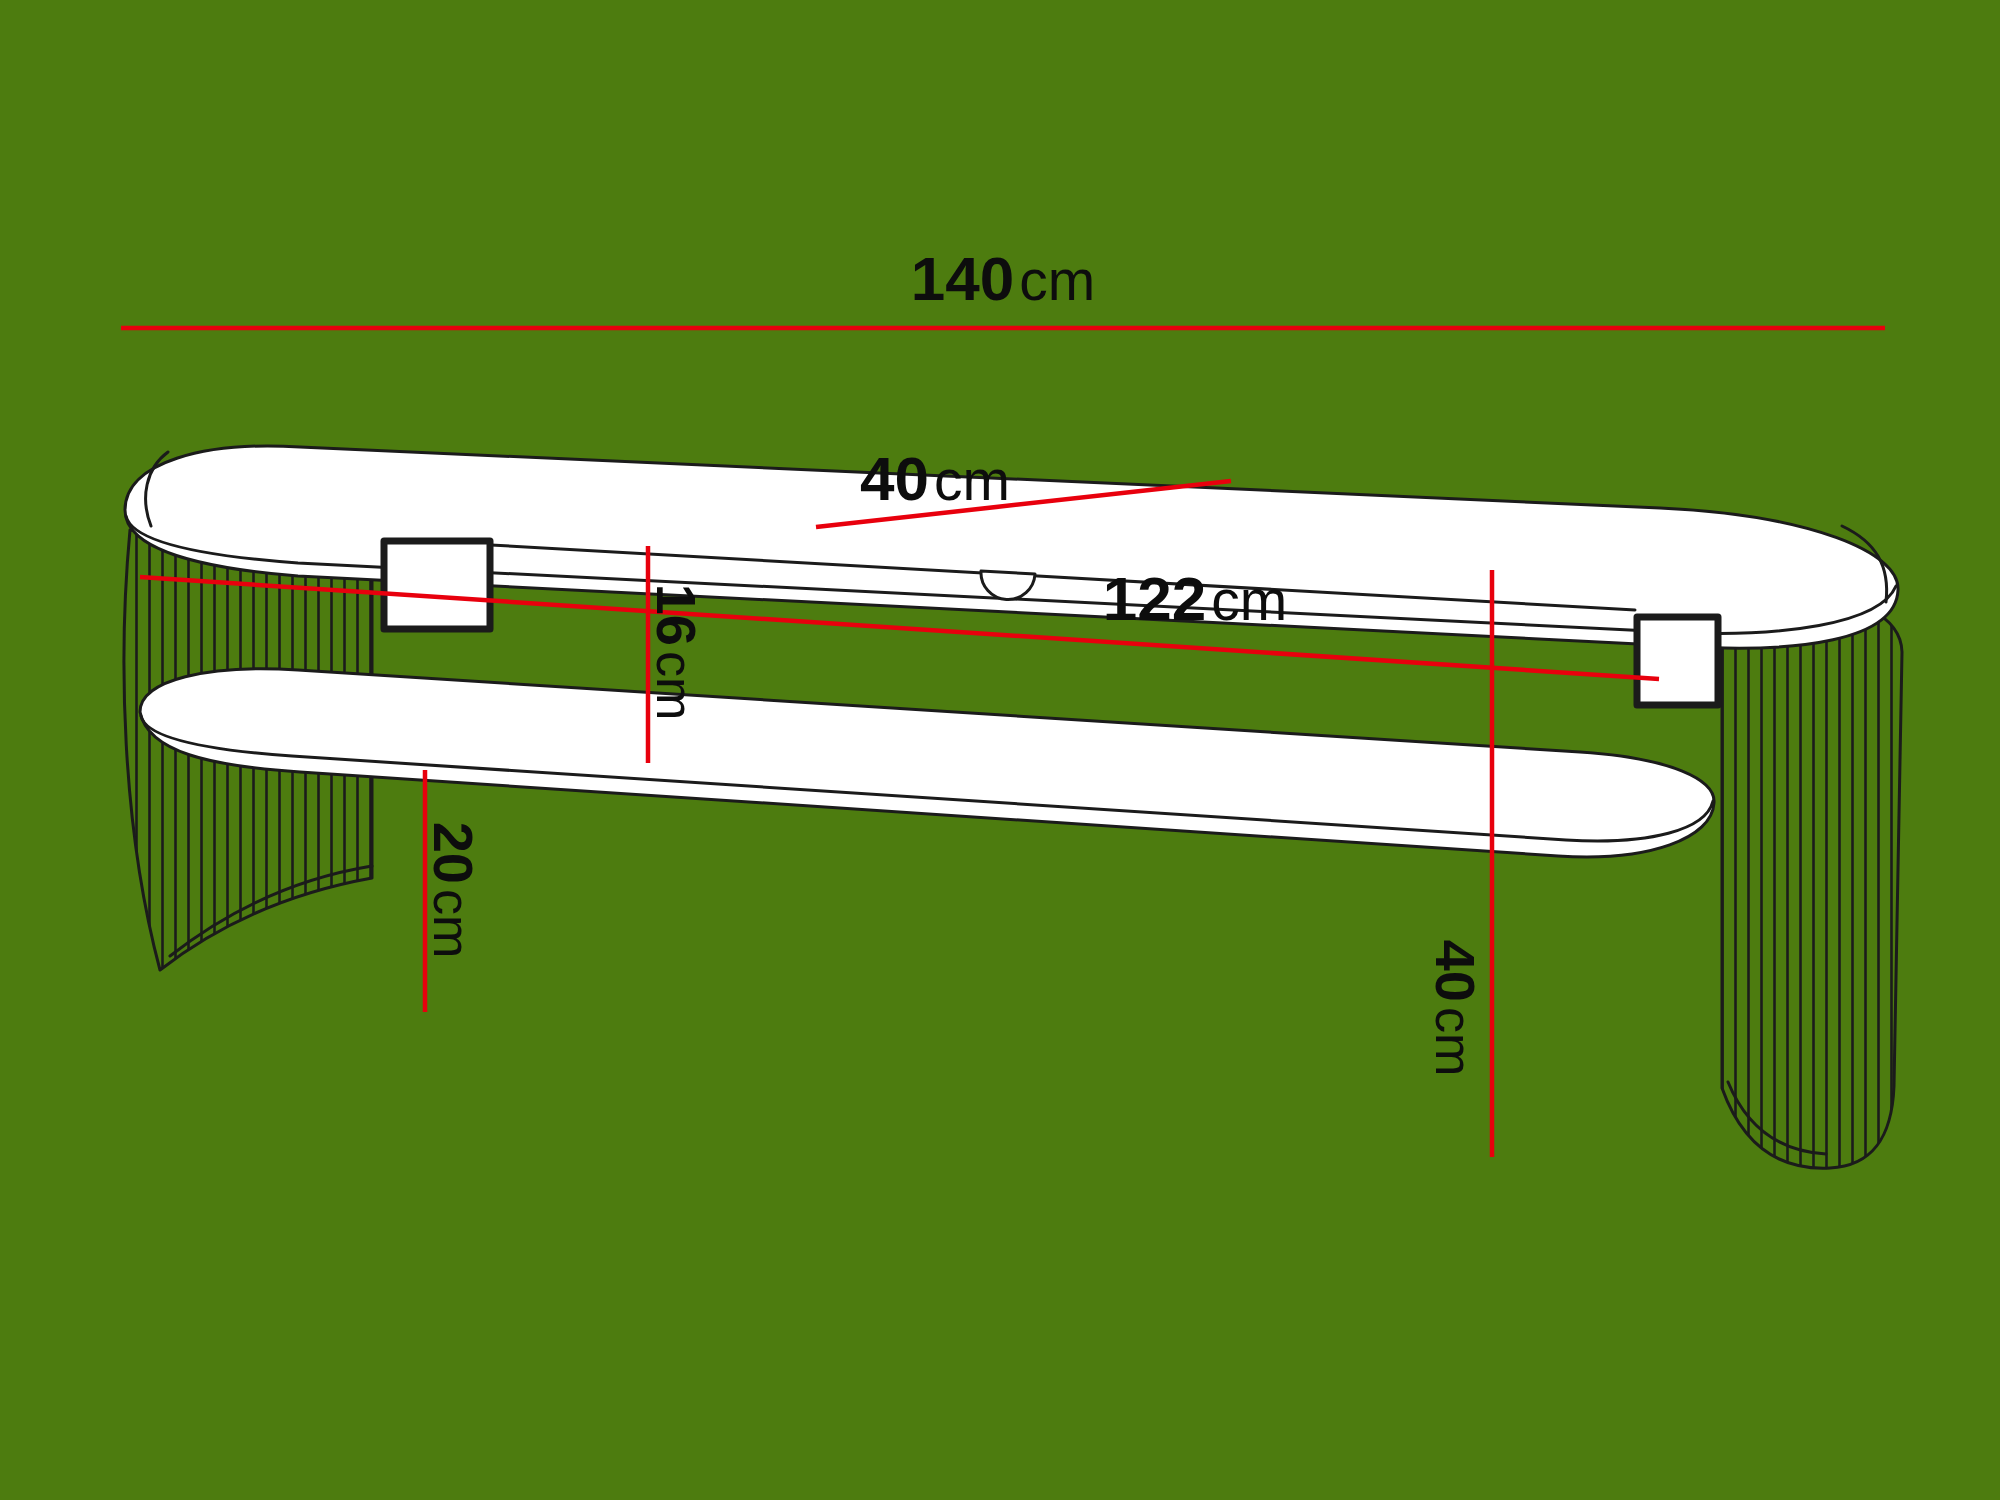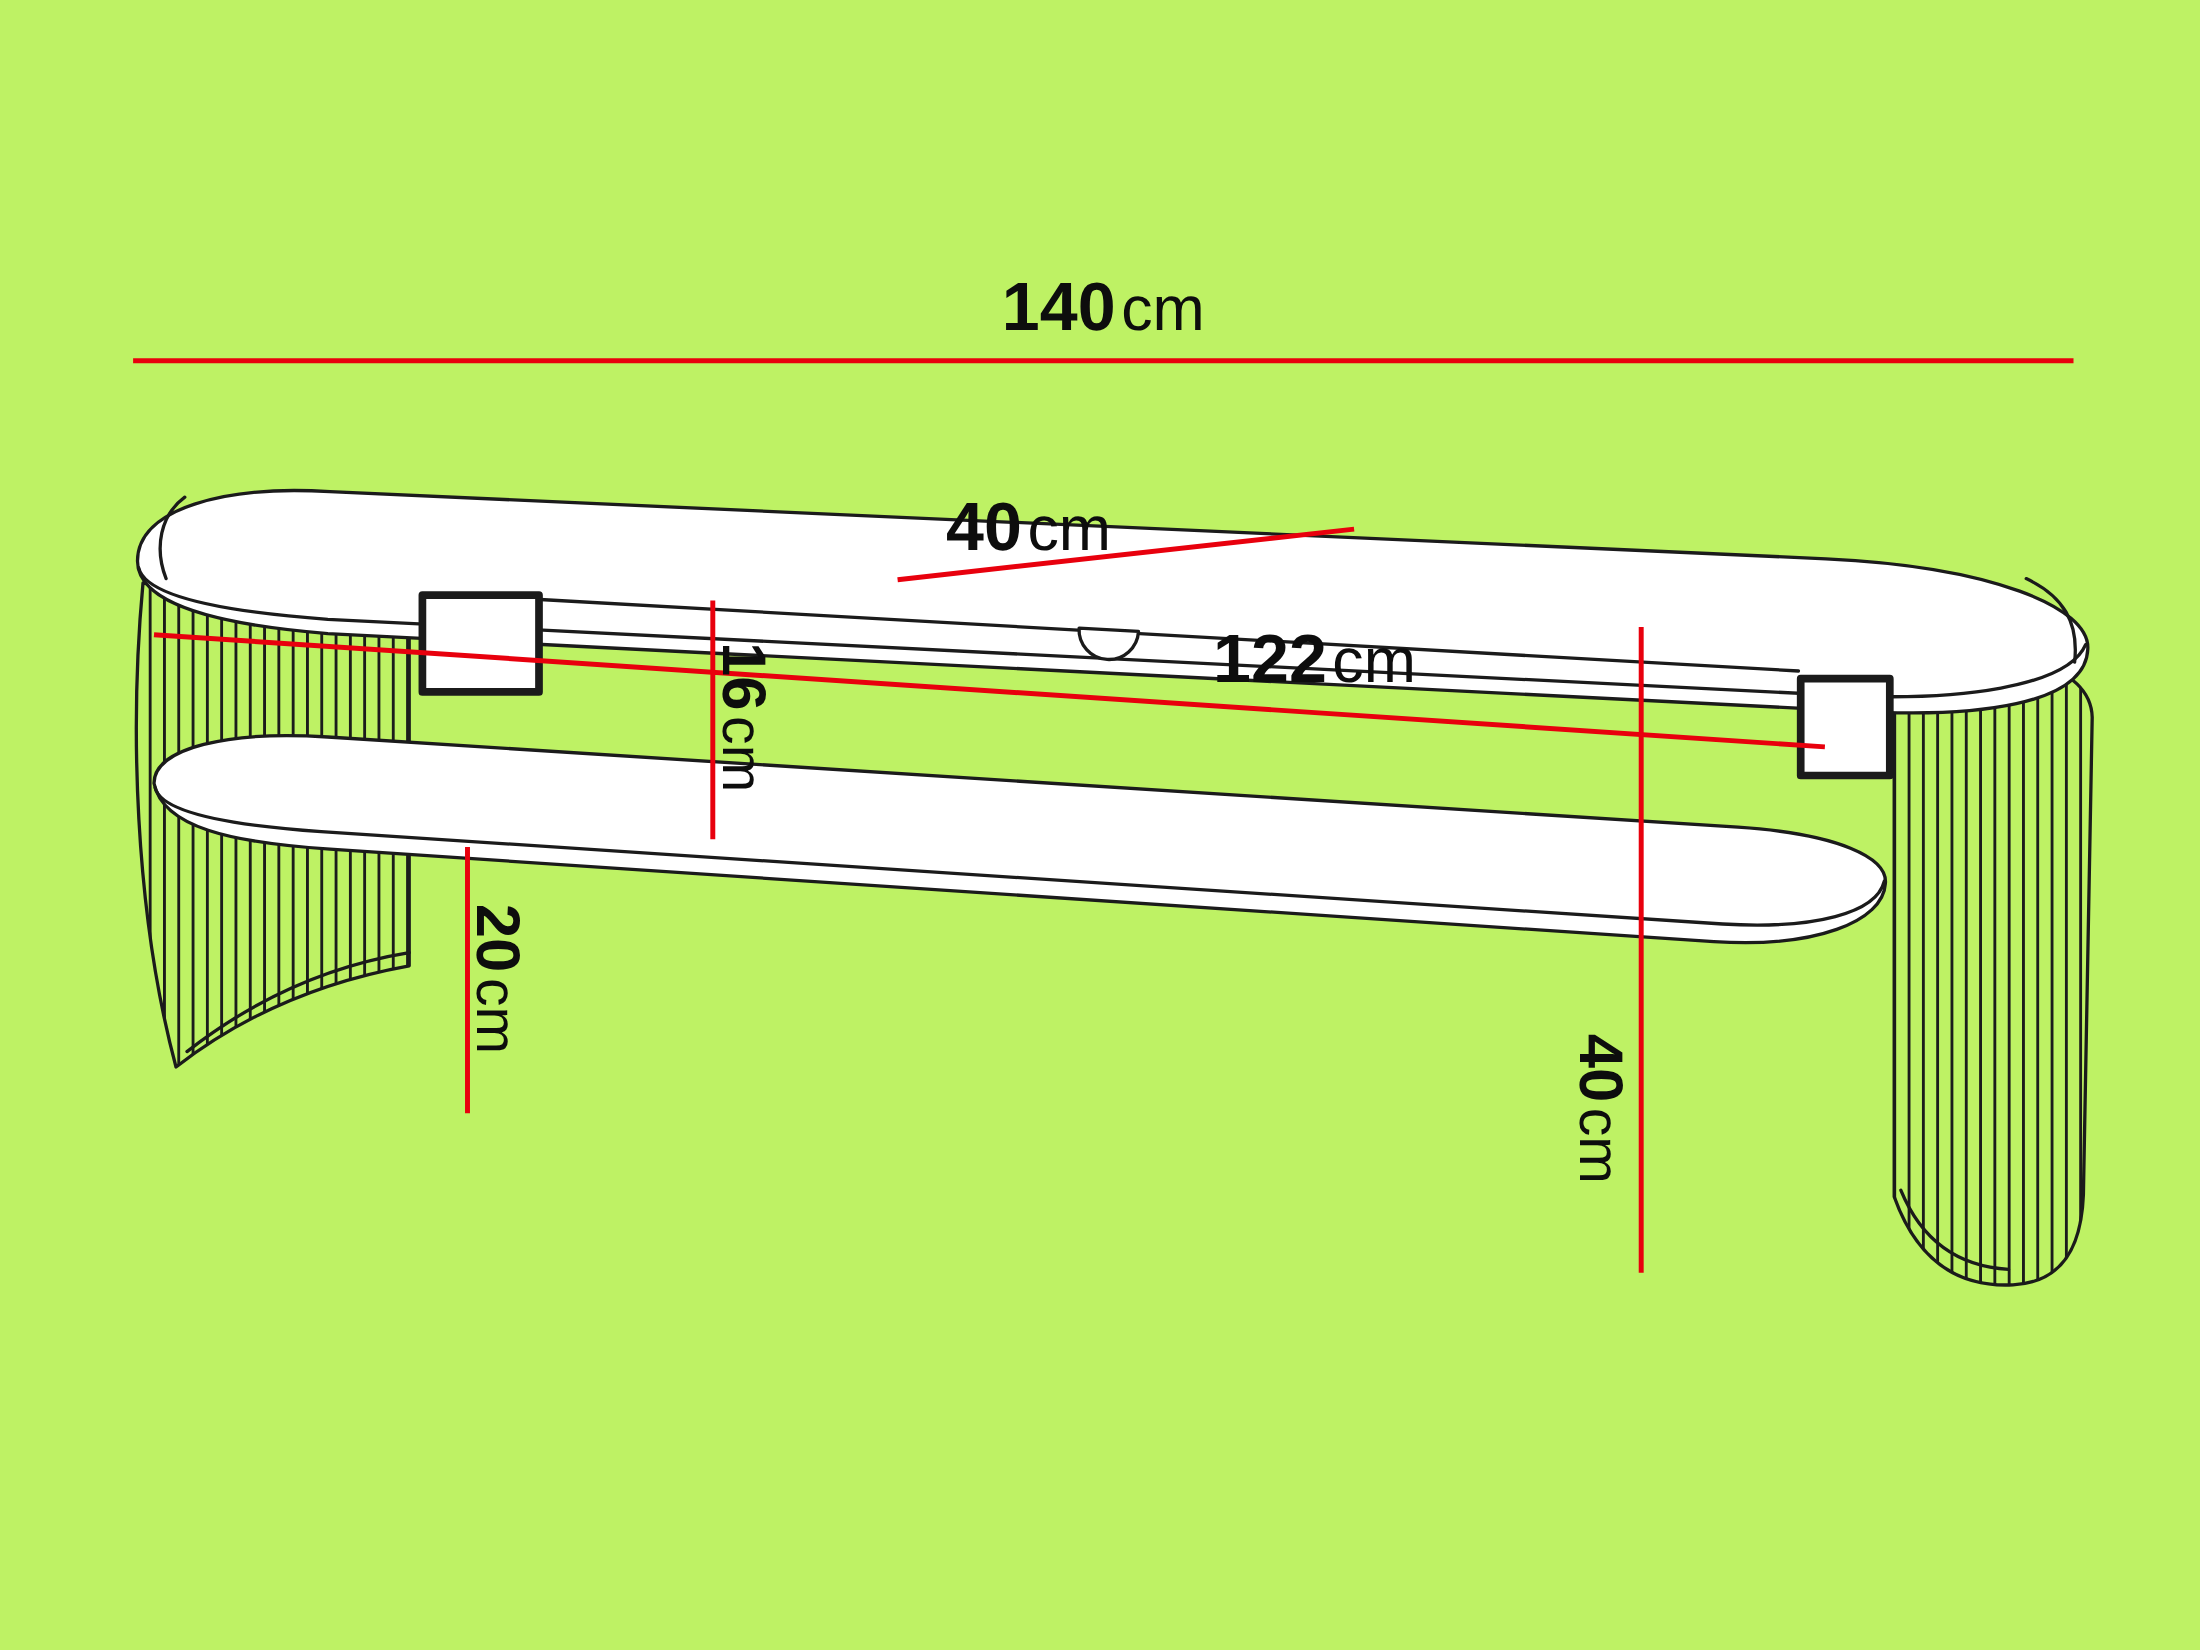--- a/index.html
+++ b/index.html
@@ -4,21 +4,21 @@
 <style>
   html, body {
     margin: 0;
     padding: 0;
     background: #ffffff;
   }
   .canvas {
     position: relative;
     width: 2000px;
     height: 1500px;
-    background: #bef264;
+    background: #4d7c0f;
     overflow: hidden;
   }
   svg { display: block; }
   .dim-label {
     font-family: "Liberation Sans", sans-serif;
     font-size: 62px;
     fill: #0d0d0d;
   }
   .dim-label .num { font-weight: 700; }
   .dim-label .unit { font-weight: 400; font-size: 57px; }

